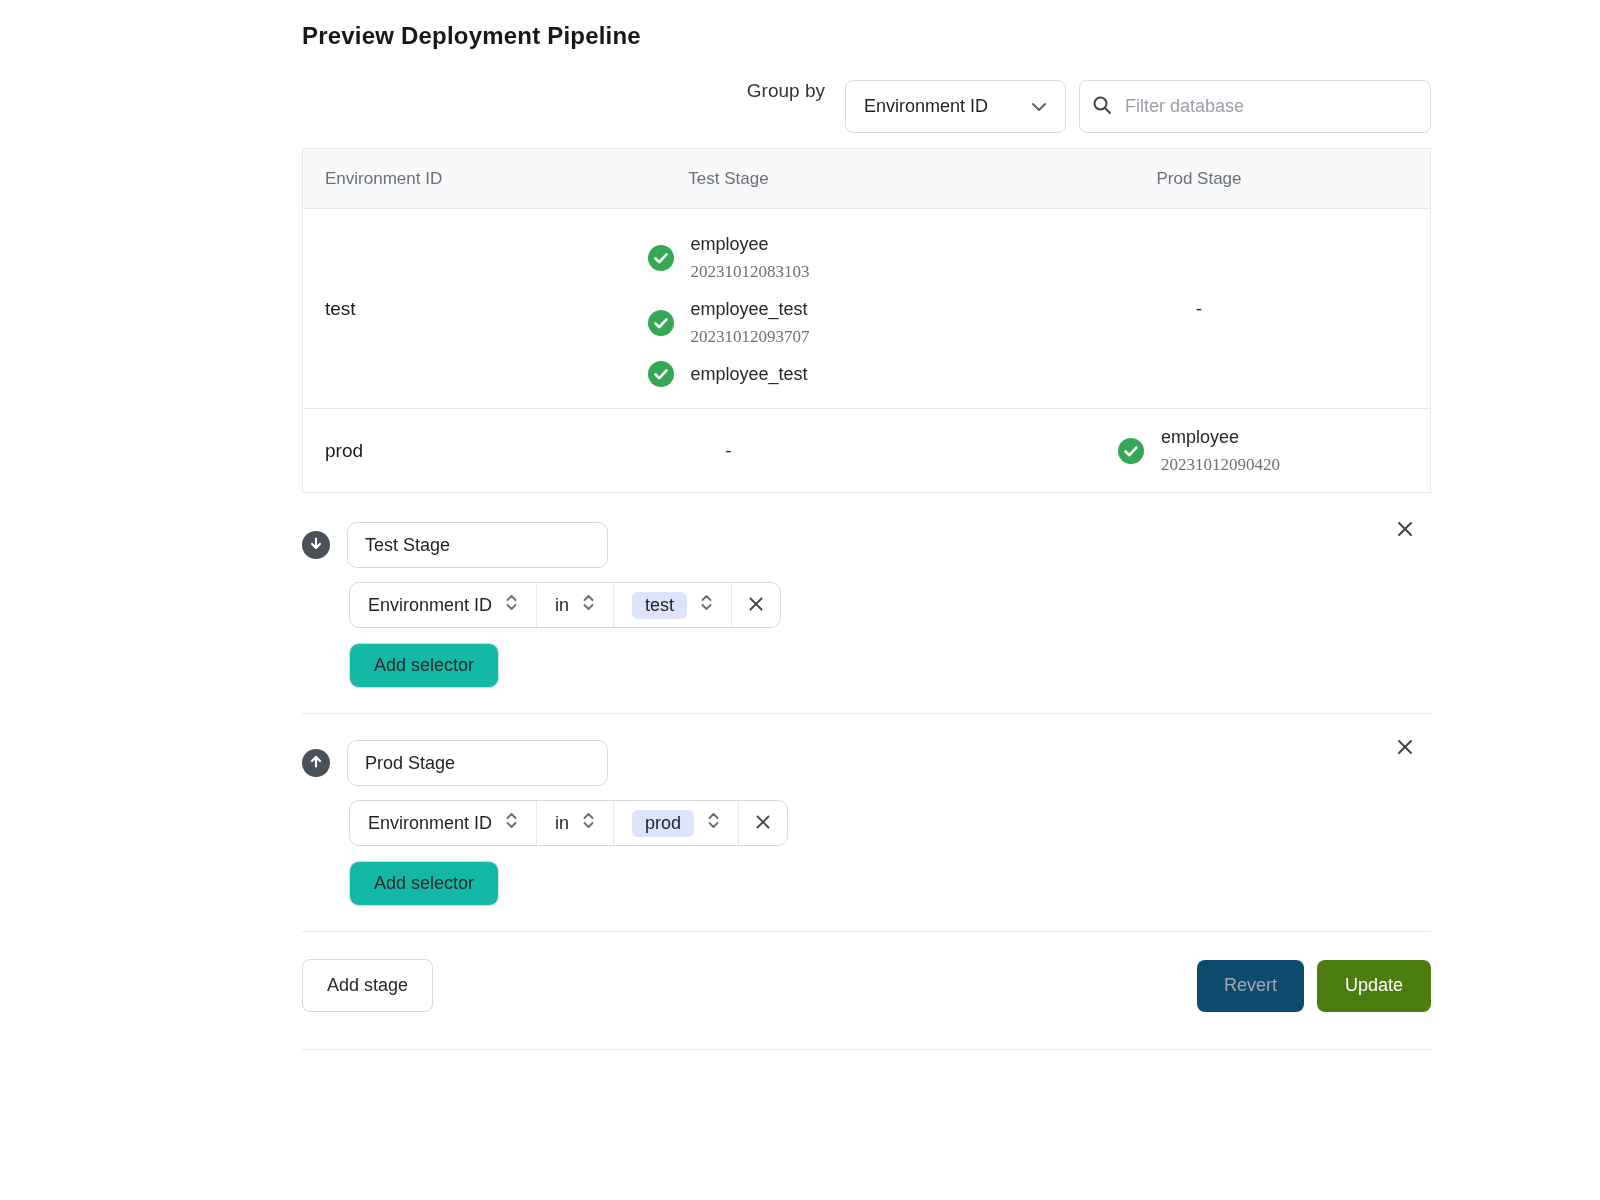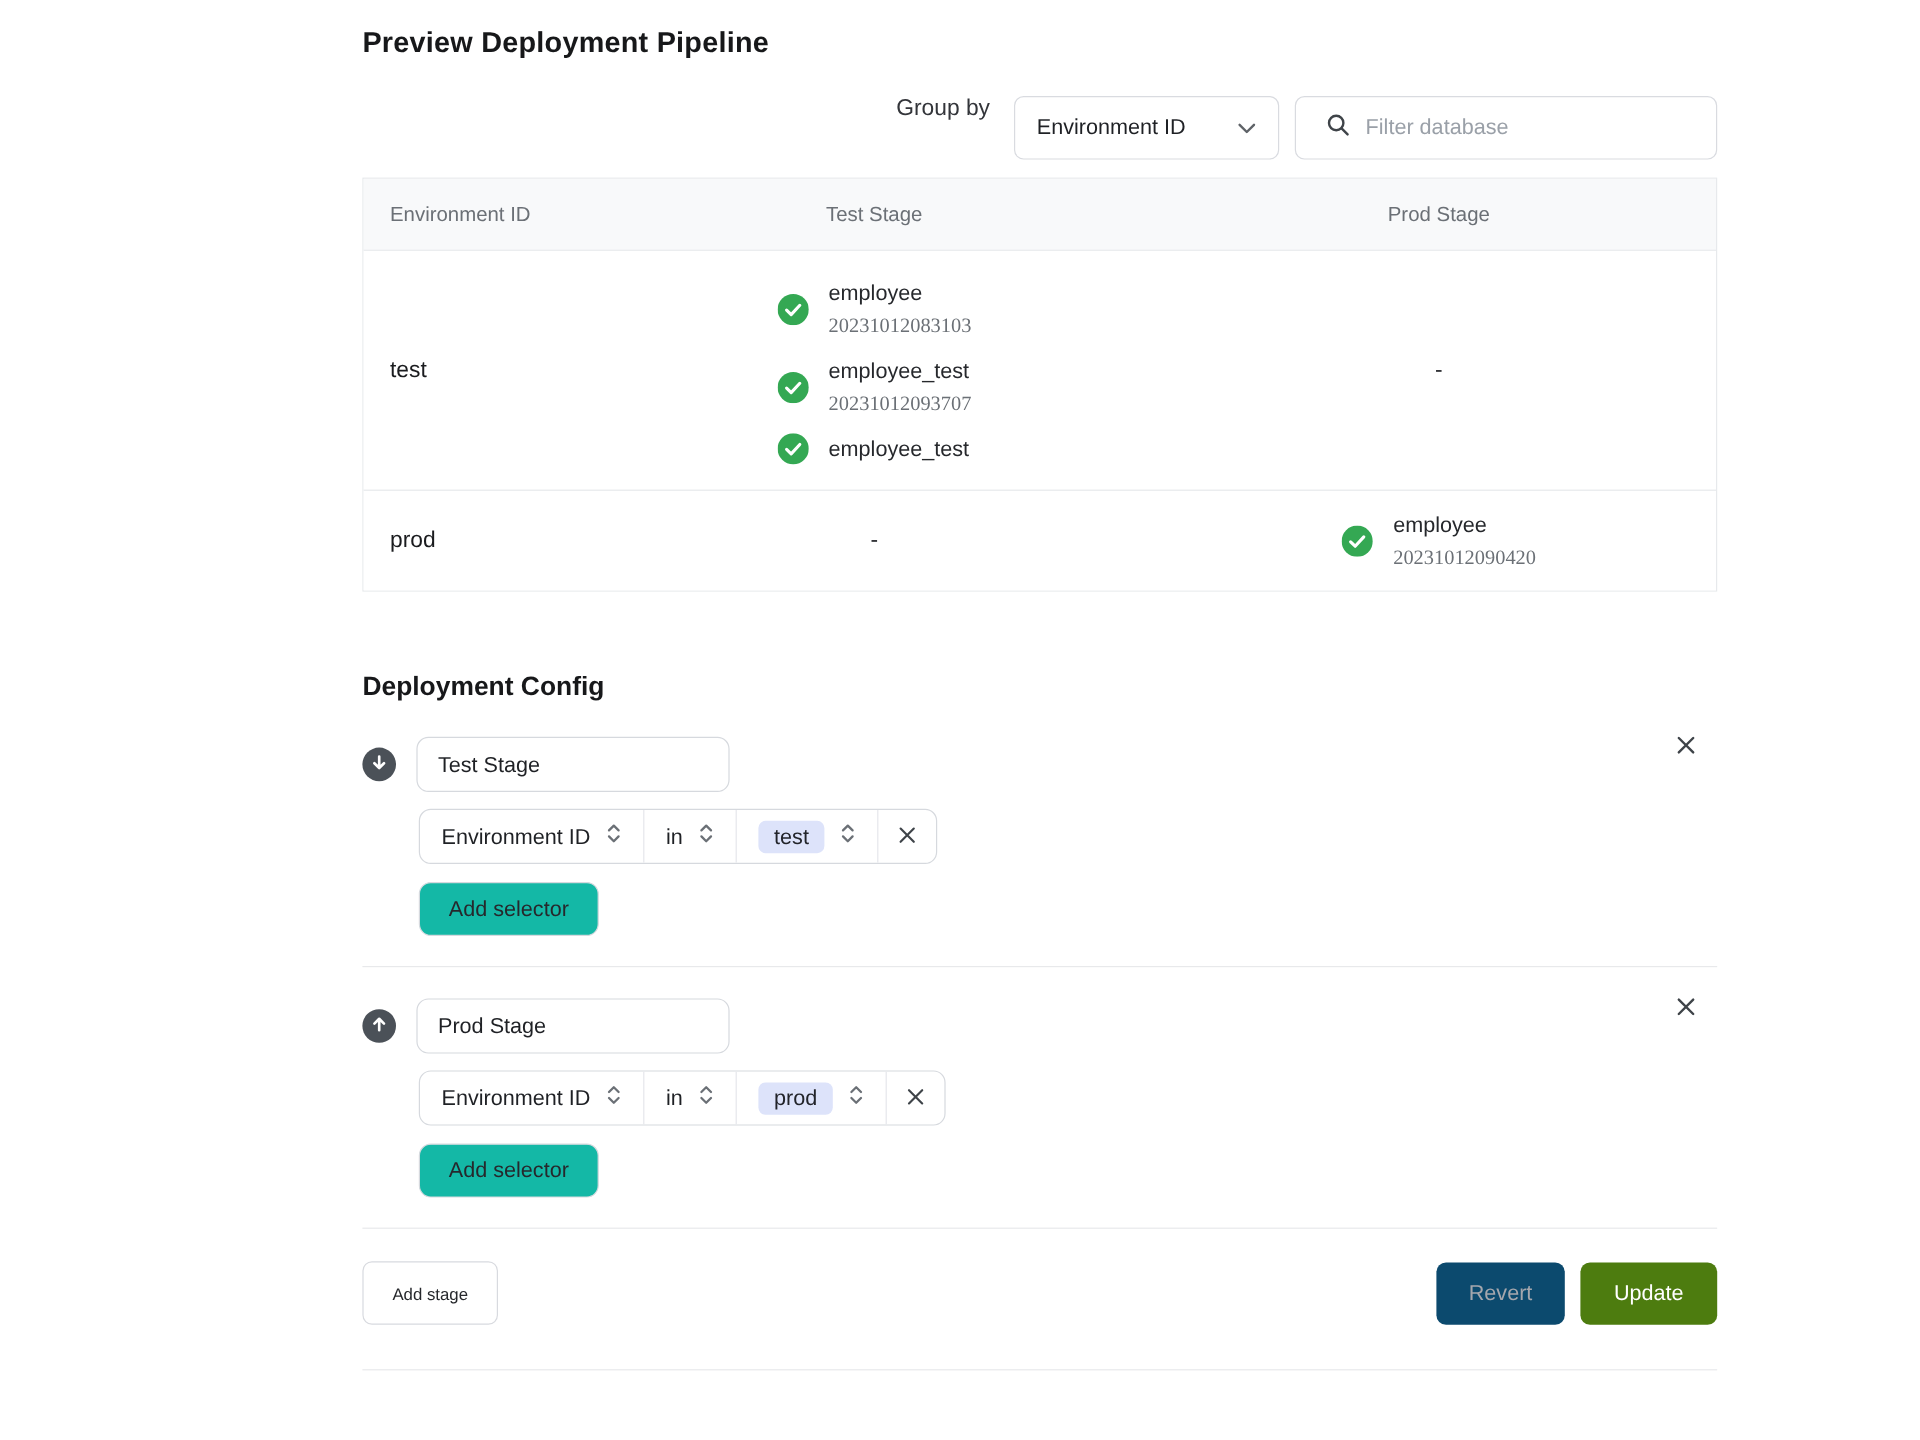--- a/index.html
+++ b/index.html
@@ -10,21 +10,21 @@
   
   .page-title { padding-top:22px; font-size:24px; font-weight:700; color:#17181a; letter-spacing:.2px; }
 
   
   .toolbar { margin-top:30px; display:flex; justify-content:flex-end; align-items:flex-start; }
   .group-by-label { font-size:19px; color:#33353a; margin-right:20px; }
   .select-box { width:221px; height:53px; border:1px solid #d9dbe0; border-radius:8px;
     display:flex; align-items:center; justify-content:space-between; padding:0 18px;
     font-size:18px; color:#1f2125; background:#fff; cursor:pointer; }
   .search-box { width:352px; height:53px; border:1px solid #d9dbe0; border-radius:8px;
-    display:flex; align-items:center; gap:13px; padding:0 25px; margin-left:13px; background:#fff; }
+    display:flex; align-items:center; gap:13px; padding:0 12px; margin-left:13px; background:#fff; }
   .search-box input { border:none; outline:none; flex:1; font-size:18px; color:#1f2125;
     font-family:inherit; background:transparent; }
   .search-box input::placeholder { color:#9aa0a8; }
 
   
   .table { margin-top:15px; border:1px solid #e7e9ec; }
   .t-head, .t-row { display:grid; grid-template-columns:186px 479px 1fr; align-items:center; }
   .t-head { height:59px; background:#f8f9fa; color:#6b7076; font-size:17px; }
   .t-row { border-top:1px solid #e7e9ec; background:#fff; }
   .t-row.row-test { min-height:200px; }
@@ -63,21 +63,21 @@
 
   .add-selector { display:block; margin-top:15px; margin-left:47px; height:45px; padding:0 24px;
     background:#14b8a6; border:1px solid #d6d9de; border-radius:10px; font-size:18px; color:#26282c;
     font-family:inherit; cursor:pointer; }
 
   .divider { margin-top:25px; border-top:1px solid #e8e9eb; height:0; }
 
   
   .actions { margin-top:27px; display:flex; align-items:center; }
   .add-stage { height:53px; padding:0 24px; background:#fff; border:1px solid #d8dadf;
-    border-radius:8px; font-size:14px; color:#26282c; font-family:inherit; cursor:pointer; }
+    border-radius:8px; font-size:18px; color:#26282c; font-family:inherit; cursor:pointer; }
   .btn-revert { height:52px; padding:0 27px; background:#0c4a6e; border:none; border-radius:8px;
     font-size:18px; color:#a5a7ad; font-family:Liberation Sans, sans-serif; cursor:default; margin-left:auto; }
   .btn-update { height:52px; padding:0 28px; background:#4d7c0f; border:none; border-radius:8px;
     font-size:18px; color:#ffffff; font-family:inherit; cursor:pointer; margin-left:13px; }
   .bottom-rule { margin-top:37px; }
 </style>
 </head>
 <body>
 
 <div class="content">
@@ -168,21 +168,20 @@
           <div>
             <div class="d-name">employee</div>
             <div class="d-ver">20231012090420</div>
           </div>
         </div>
       </div>
     </div>
   </div>
 
   
-  <h2 class="config-title">Deployment Config</h2>
 
   
   <div class="stage-head">
     <button class="move-btn">
       <span>
         <svg width="14" height="15" viewBox="0 0 14 15">
             <path d="M7 2.5 V11.5 M3 8 L7 12 L11 8" fill="none" stroke="#ffffff" stroke-width="2.2" stroke-linecap="round" stroke-linejoin="round"></path>
           </svg>
       </span>
     </button>

